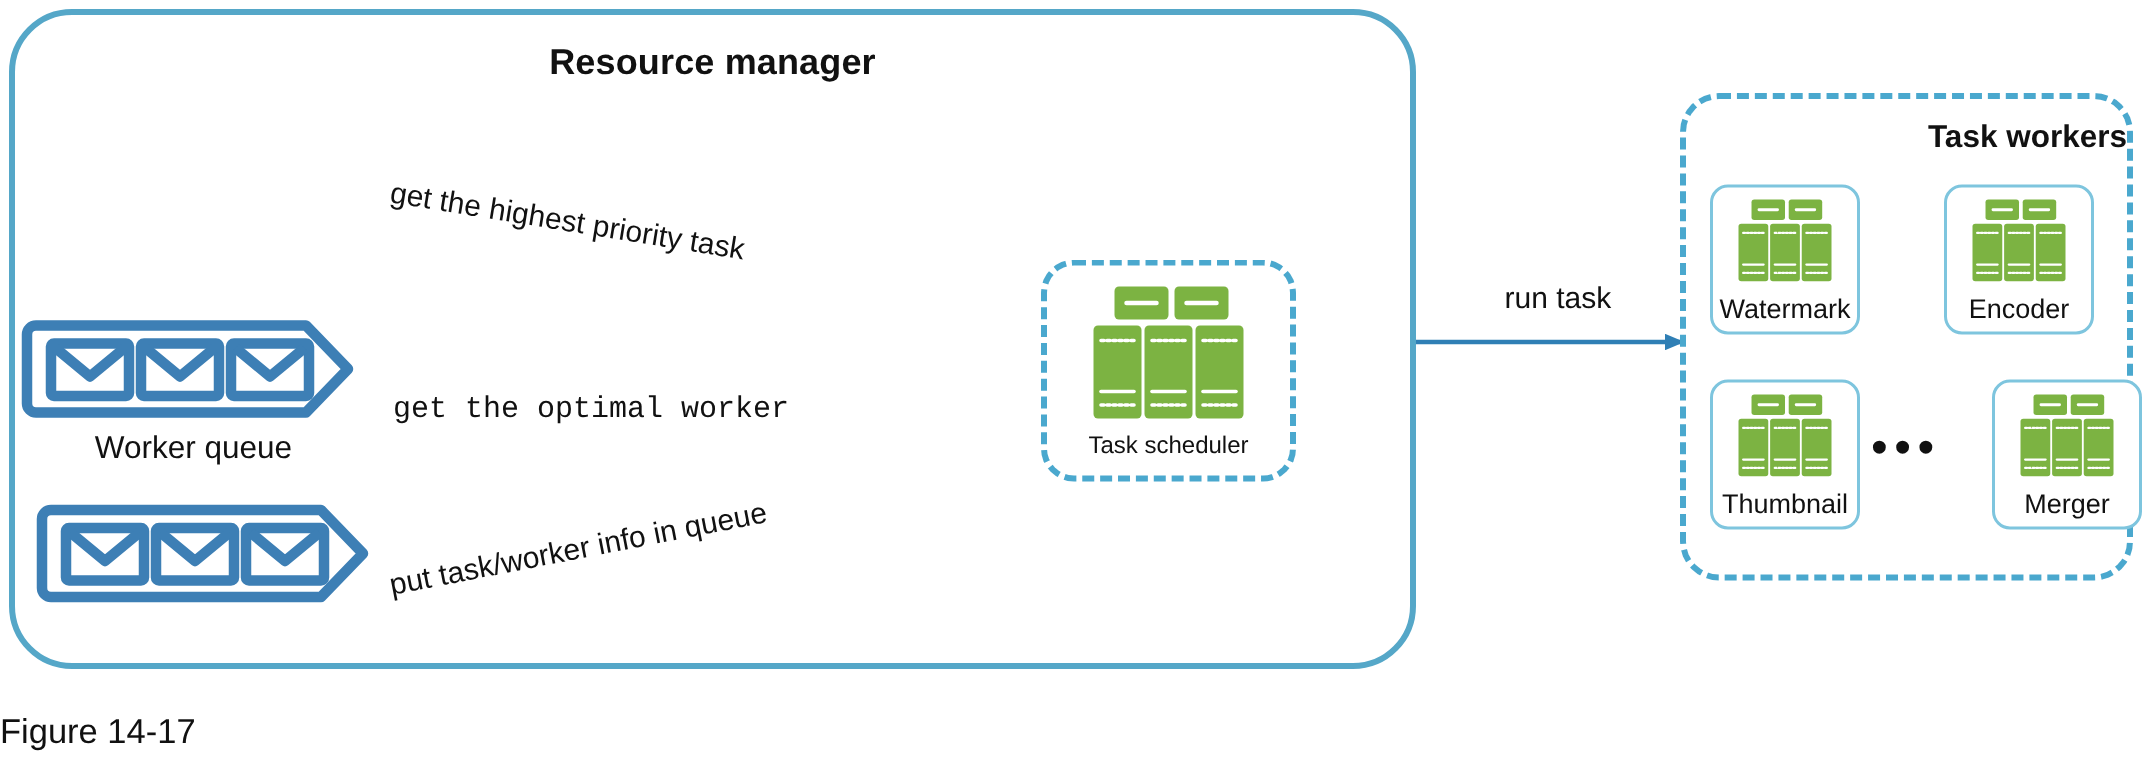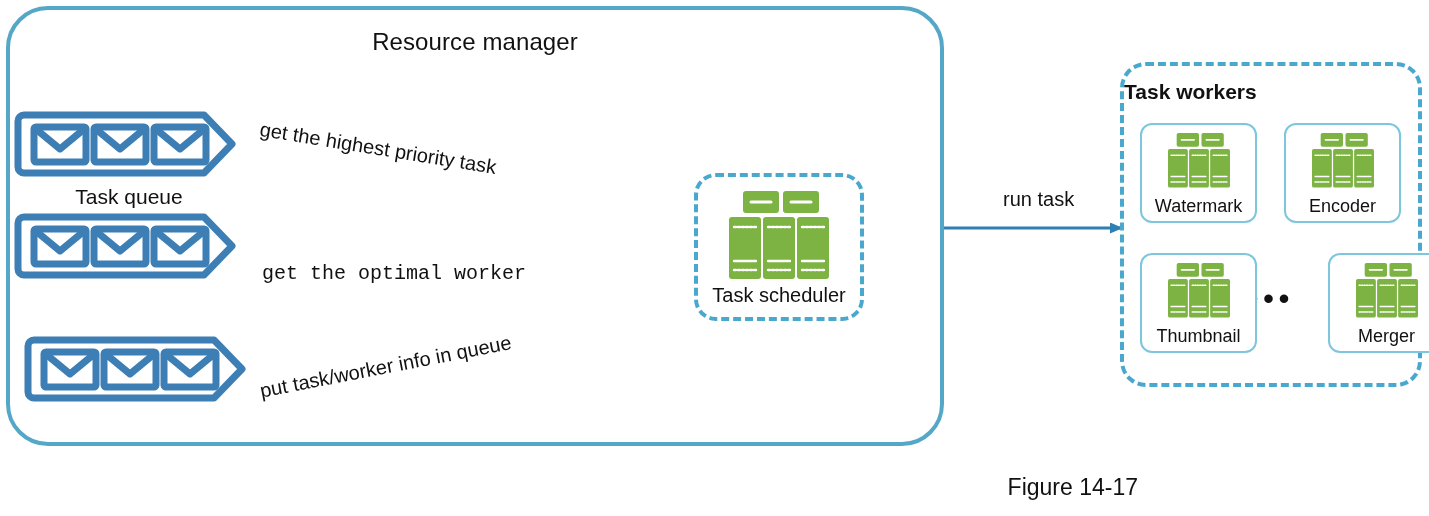--- a/index.html
+++ b/index.html
@@ -9,55 +9,55 @@
   .abs{position:absolute;}
 
   
   #resource-manager{
     left:6px; top:6px; width:938px; height:440px;
     border:4px solid #55a7c8; border-radius:42px; box-sizing:border-box;
     background:#fff;
   }
   #resource-manager-title{
     left:6px; top:28px; width:938px; text-align:center;
-    font-size:24px; font-weight:normal; color:#111; letter-spacing:.1px;
+    font-size:24px; font-weight:bold; color:#111; letter-spacing:.1px;
   }
 
   
   .queue-wrap{ width:222px; height:78px; }
   .queue-shape{ display:block; }
   .queue-label{
     position:absolute; left:0; top:80px; width:222px; text-align:center;
     font-size:21px; color:#111;
   }
 
   
   #task-scheduler{
     left:694px; top:173px; width:170px; height:148px;
     border:4px dashed #4aa8ce; border-radius:22px; box-sizing:border-box;
     background:#fff;
   }
   #task-scheduler-label{
     position:absolute; left:0; right:0; bottom:10px; text-align:center;
-    font-size:20px; color:#111; white-space:nowrap;
+    font-size:16px; color:#111; white-space:nowrap;
   }
   #task-scheduler-icon{ position:absolute; left:50%; top:14px; transform:translateX(-50%); }
 
   
   #task-workers{
     left:1120px; top:62px; width:302px; height:325px;
     border:4px dashed #4aa8ce; border-radius:26px; box-sizing:border-box;
     background:#fff;
   }
   #task-workers-title{
-    position:absolute; left:0; right:0; top:14px; text-align:left;
+    position:absolute; left:0; right:0; top:14px; text-align:right;
     font-size:21px; font-weight:bold; color:#111;
   }
   .worker-box{
-    position:absolute; width:117px; height:100px;
+    position:absolute; width:100px; height:100px;
     border:2px solid #7ec5de; border-radius:12px; box-sizing:border-box;
     background:#fff;
   }
   .worker-label{
     position:absolute; left:0; right:0; bottom:4px; text-align:center;
     font-size:18px; color:#111; white-space:nowrap;
   }
   .worker-icon{ position:absolute; left:50%; top:8px; transform:translateX(-50%) scale(.62); transform-origin:top center; }
   #worker-ellipsis{
     position:absolute; left:0; right:0; top:218px; text-align:center;
@@ -65,21 +65,21 @@
   }
 
   
   .edge-label{ font-size:20px; color:#111; white-space:nowrap; }
   #label-highest{ left:262px; top:118px; transform:rotate(9.2deg); transform-origin:left top; }
   #label-optimal{ left:262px; top:262px;font-family:Liberation Mono, monospace; }
   #label-put{ left:258px; top:380px; transform:rotate(-11deg); transform-origin:left top; }
   #label-run-task{ left:1003px; top:188px; }
 
   #figure-caption{
-    left:0; top:474px; width:1138px; text-align:right;
+    left:0; top:474px; width:1138px; text-align:left;
     font-size:23px; color:#111;
   }
   svg{ overflow:visible; }
 </style>
 </head>
 <body>
 
 <div id="stage">
 
   <svg class="abs" style="left:0;top:0;width:1429px;height:516px;pointer-events:none;">
@@ -97,47 +97,34 @@
     <line x1="702" y1="245" x2="224" y2="245" stroke="#2f6ea5" stroke-width="2" marker-end="url(#ah)"></line>
 
     <line x1="702" y1="290" x2="234" y2="368" stroke="#2f6ea5" stroke-width="2" marker-end="url(#ah)"></line>
 
     <line x1="944" y1="228" x2="1122" y2="228" stroke="#2f7fb5" stroke-width="3" marker-end="url(#ah2)"></line>
   </svg>
 
   <div class="abs" id="resource-manager"></div>
   <div class="abs" id="resource-manager-title">Resource manager</div>
 
-  <div class="abs queue-wrap" style="left:18px;top:105px;">
-    <svg class="queue-shape" width="222" height="78" viewBox="0 0 222 78">
-      <path d="M6,10 H186 L214,39 L186,68 H6 A6,6 0 0 1 0,62 V16 A6,6 0 0 1 6,10 Z" fill="#ffffff" stroke="#3d7fb5" stroke-width="7" stroke-linejoin="round"></path>
-      <g fill="none" stroke="#3d7fb5" stroke-width="7" stroke-linejoin="round">
-        <rect x="16" y="22" width="52" height="35" rx="2"></rect>
-        <path d="M19,25 L42,44 L65,25"></path>
-        <rect x="76" y="22" width="52" height="35" rx="2"></rect>
-        <path d="M79,25 L102,44 L125,25"></path>
-        <rect x="136" y="22" width="52" height="35" rx="2"></rect>
-        <path d="M139,25 L162,44 L185,25"></path>
-      </g>
-    </svg>
-    <div class="queue-label">Task queue</div>
-  </div>
 
   <div class="abs queue-wrap" style="left:18px;top:207px;">
     <svg class="queue-shape" width="222" height="78" viewBox="0 0 222 78">
       <path d="M6,10 H186 L214,39 L186,68 H6 A6,6 0 0 1 0,62 V16 A6,6 0 0 1 6,10 Z" fill="#ffffff" stroke="#3d7fb5" stroke-width="7" stroke-linejoin="round"></path>
       <g fill="none" stroke="#3d7fb5" stroke-width="7" stroke-linejoin="round">
         <rect x="16" y="22" width="52" height="35" rx="2"></rect>
         <path d="M19,25 L42,44 L65,25"></path>
         <rect x="76" y="22" width="52" height="35" rx="2"></rect>
         <path d="M79,25 L102,44 L125,25"></path>
         <rect x="136" y="22" width="52" height="35" rx="2"></rect>
         <path d="M139,25 L162,44 L185,25"></path>
       </g>
     </svg>
+    <div class="queue-label">Worker queue</div>
   </div>
 
   <div class="abs queue-wrap" style="left:28px;top:330px;">
     <svg class="queue-shape" width="222" height="78" viewBox="0 0 222 78">
       <path d="M6,10 H186 L214,39 L186,68 H6 A6,6 0 0 1 0,62 V16 A6,6 0 0 1 6,10 Z" fill="#ffffff" stroke="#3d7fb5" stroke-width="7" stroke-linejoin="round"></path>
       <g fill="none" stroke="#3d7fb5" stroke-width="7" stroke-linejoin="round">
         <rect x="16" y="22" width="52" height="35" rx="2"></rect>
         <path d="M19,25 L42,44 L65,25"></path>
         <rect x="76" y="22" width="52" height="35" rx="2"></rect>
         <path d="M79,25 L102,44 L125,25"></path>
@@ -209,21 +196,21 @@
             <line x1="43" y1="70" x2="65" y2="70"></line>
           <line x1="77" y1="70" x2="99" y2="70"></line>
           <line x1="9" y1="79" x2="31" y2="79" stroke-dasharray="2 2"></line>
           <line x1="43" y1="79" x2="65" y2="79" stroke-dasharray="2 2"></line>
           <line x1="77" y1="79" x2="99" y2="79" stroke-dasharray="2 2"></line>
         </g>
       </svg>
       <div class="worker-label">Watermark</div>
     </div>
 
-    <div class="worker-box" style="left:160px;top:57px;">
+    <div class="worker-box" style="left:172px;top:57px;">
       <svg class="worker-icon" width="108" height="92" viewBox="0 0 108 92">
         <g fill="#7cb342">
           <rect x="18" y="0" width="36" height="22" rx="3"></rect>
           <rect x="58" y="0" width="36" height="22" rx="3"></rect>
         </g>
         <g stroke="#ffffff" stroke-width="3" stroke-linecap="round">
           <line x1="26" y1="11" x2="46" y2="11"></line>
             <line x1="66" y1="11" x2="86" y2="11"></line>
         </g>
         <g fill="#7cb342">

